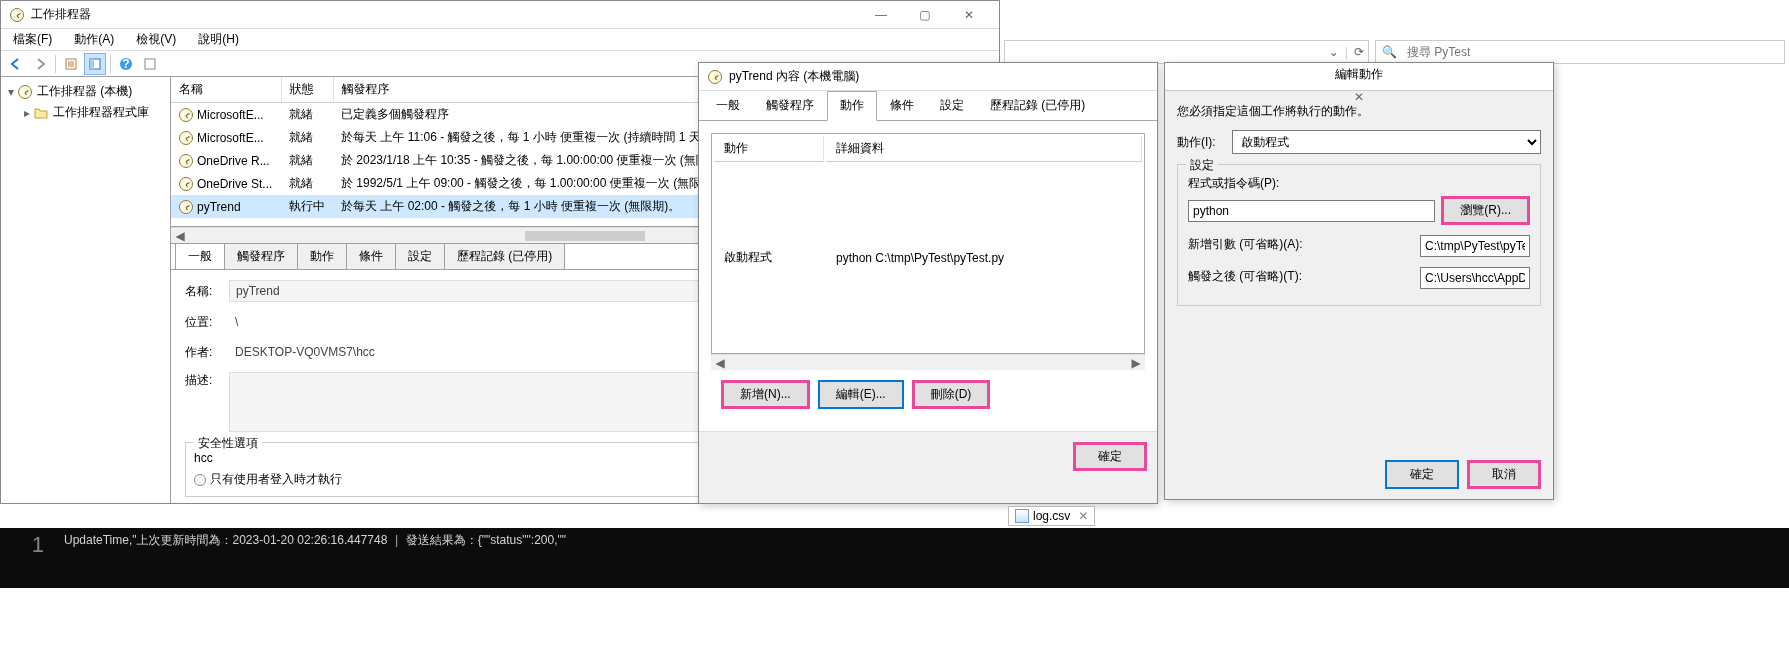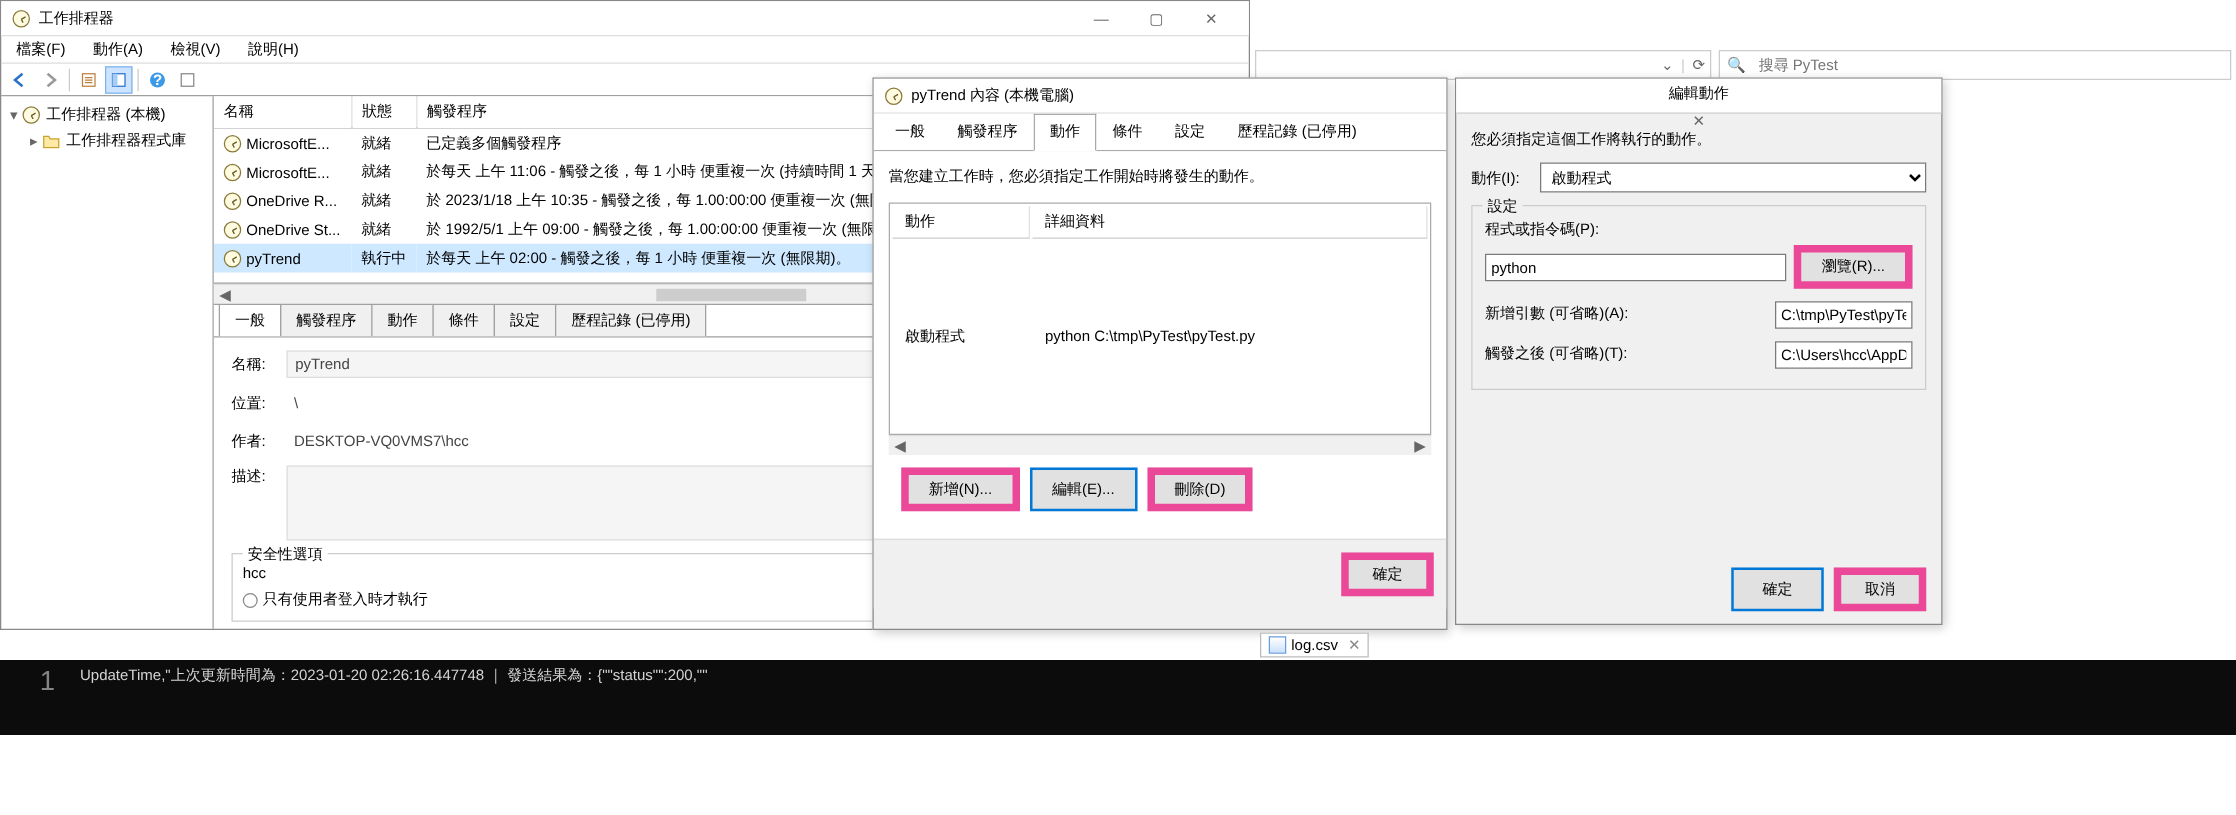--- a/index.html
+++ b/index.html
@@ -60,21 +60,21 @@
 .dlg .titlebar { background: #fff; }
 .dlg-tabs { display: flex; border-bottom: 1px solid #aaa; background: #fff; padding: 0 4px; }
 .dlg-tab { padding: 5px 12px; border: 1px solid transparent; cursor: pointer; }
 .dlg-tab.active { border: 1px solid #aaa; border-bottom: 1px solid #fff; background: #fff; margin-bottom: -1px; }
 .dlg-body { padding: 12px; background: #fff; margin: 0; height: calc(100% - 130px); display: flex; flex-direction: column; }
 .dlg .instruction { margin-bottom: 12px; }
 .action-table { border: 1px solid #aaa; flex: 1; background: #fff; }
 .action-table th { text-align: left; font-weight: normal; padding: 4px 10px; border-bottom: 1px solid #ccc; border-right: 1px solid #e0e0e0; }
 .action-table td { padding: 4px 10px; }
 .dlg-btns { padding: 10px; display: flex; gap: 8px; }
-.btn { padding: 3px 16px; border: 6px solid #ec4899; background: #e1e1e1; cursor: pointer; }
+.btn { padding: 3px 16px; border: 3px solid #ec4899; background: #e1e1e1; cursor: pointer; }
 .btn.primary { border: 2px solid #0078d7; }
 .dlg-footer { padding: 10px; display: flex; justify-content: flex-end; gap: 8px; border-top: 1px solid #ddd; background: #f0f0f0; }
 
 
 .editdlg { position: absolute; left: 1164px; top: 62px; width: 390px; height: 438px; background: #f0f0f0; border: 1px solid #888; box-shadow: 2px 2px 8px rgba(0,0,0,0.2); }
 .editdlg .titlebar { background: #fff; border-bottom: 1px solid #ccc; flex-direction: column; }
 .ed-body { padding: 12px; }
 .ed-row { margin-bottom: 10px; }
 .ed-row label { display: block; margin-bottom: 4px; }
 .ed-row .inline { display: flex; align-items: center; gap: 8px; }
@@ -323,21 +323,20 @@
   </div>
   <div class="dlg-tabs">
     <div class="dlg-tab">一般</div>
     <div class="dlg-tab">觸發程序</div>
     <div class="dlg-tab active">動作</div>
     <div class="dlg-tab">條件</div>
     <div class="dlg-tab">設定</div>
     <div class="dlg-tab">歷程記錄 (已停用)</div>
   </div>
   <div class="dlg-body">
-    <div class="instruction">當您建立工作時，您必須指定工作開始時將發生的動作。</div>
     <table class="action-table">
       <thead>
           <tr>
         <th style="width:110px">動作</th>
         <th>詳細資料</th>
       </tr>
         </thead>
       <tbody>
         <tr class="row">
           <td>啟動程式</td>

